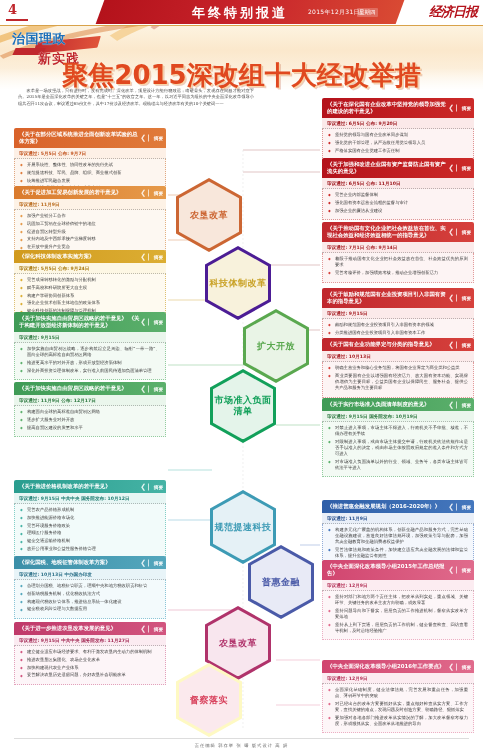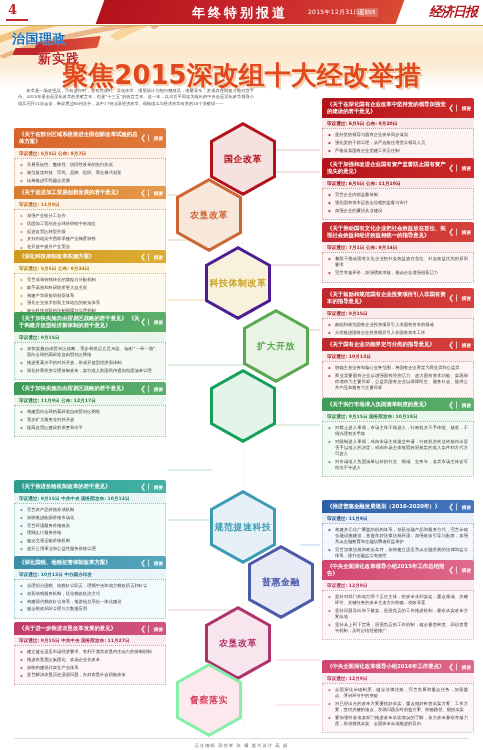--- a/index.html
+++ b/index.html
@@ -252,52 +252,49 @@
       <path d="M243 520 L168 520" stroke="#8cc5d6"></path>
       <path d="M300 545 L320 545" stroke="#93add8"></path>
       <path d="M232 610 L168 610" stroke="#e2a1bb"></path>
       <path d="M276 660 L320 660" stroke="#ecafc3"></path>
       <path d="M276 705 L320 705" stroke="#ecafc3"></path>
       <path d="M243 150 L243 730" stroke="#e6e6e6" stroke-dasharray="2 2"></path>
     </g>
   </svg>
 
   <div class="hexcol">
-    <div class="hex" id="hex0" style="left: 210px; top: 122px; background: rgb(180, 18, 27); color: rgb(180, 18, 27);">
-      <div class="inner" style="background: rgb(246, 225, 225);"></div>
-      <span>国企改革</span>
-    </div>
     <div class="hex" id="hex1" style="left: 176px; top: 178px; background: rgb(204, 102, 51); color: rgb(204, 102, 51);">
       <div class="inner" style="background: rgb(248, 231, 219);"></div>
       <span>农垦改革</span>
     </div>
     <div class="hex" id="hex2" style="left: 205px; top: 246px; background: #4c1d95; color: rgb(201, 162, 39);">
       <div class="inner" style="background: rgb(248, 242, 220);"></div>
       <span>科技体制改革</span>
     </div>
     <div class="hex" id="hex3" style="left: 243px; top: 309px; background: rgb(90, 168, 79); color: rgb(90, 168, 79);">
       <div class="inner" style="background: rgb(233, 244, 230);"></div>
       <span>扩大开放</span>
     </div>
     <div class="hex" id="hex4" style="left: 210px; top: 369px; background: rgb(18, 160, 90); color: rgb(18, 160, 90);">
       <div class="inner" style="background: rgb(228, 244, 234);"></div>
+      <span>市场准入负面清单</span>
     </div>
     <div class="hex" id="hex6" style="left: 210px; top: 490px; background: rgb(61, 155, 181); color: rgb(61, 155, 181);">
       <div class="inner" style="background: rgb(229, 241, 246);"></div>
       <span>规范提速科技</span>
     </div>
     <div class="hex" id="hex7" style="left: 248px; top: 545px; background: rgb(74, 90, 168); color: rgb(74, 90, 168);">
       <div class="inner" style="background: rgb(232, 234, 246);"></div>
       <span>普惠金融</span>
     </div>
     <div class="hex" id="hex8" style="left: 205px; top: 606px; background: rgb(176, 51, 107); color: rgb(176, 51, 107);">
       <div class="inner" style="background: rgb(248, 230, 238);"></div>
       <span>农垦改革</span>
     </div>
-    <div class="hex" id="hex9" style="left: 176px; top: 663px; background: #86efac; color: rgb(216, 65, 92);">
+    <div class="hex" id="hex9" style="left: 176px; top: 663px; background: #fef9c3; color: rgb(216, 65, 92);">
       <div class="inner" style="background: rgb(251, 233, 237);"></div>
       <span>督察落实</span>
     </div>
   </div>
 
   <div id="left-cards">
       <div class="card t-orange" style="left: 14px; top: 128px; width: 152px;">
         <div class="card-hd">《关于在部分区域系统推进全面创新改革试验的总体方案》<span class="chev">❮</span><span class="tag">摘要</span></div>
         <div class="card-date">审议通过: 5月5日  公布: 9月7日</div>
         <div class="card-body">

